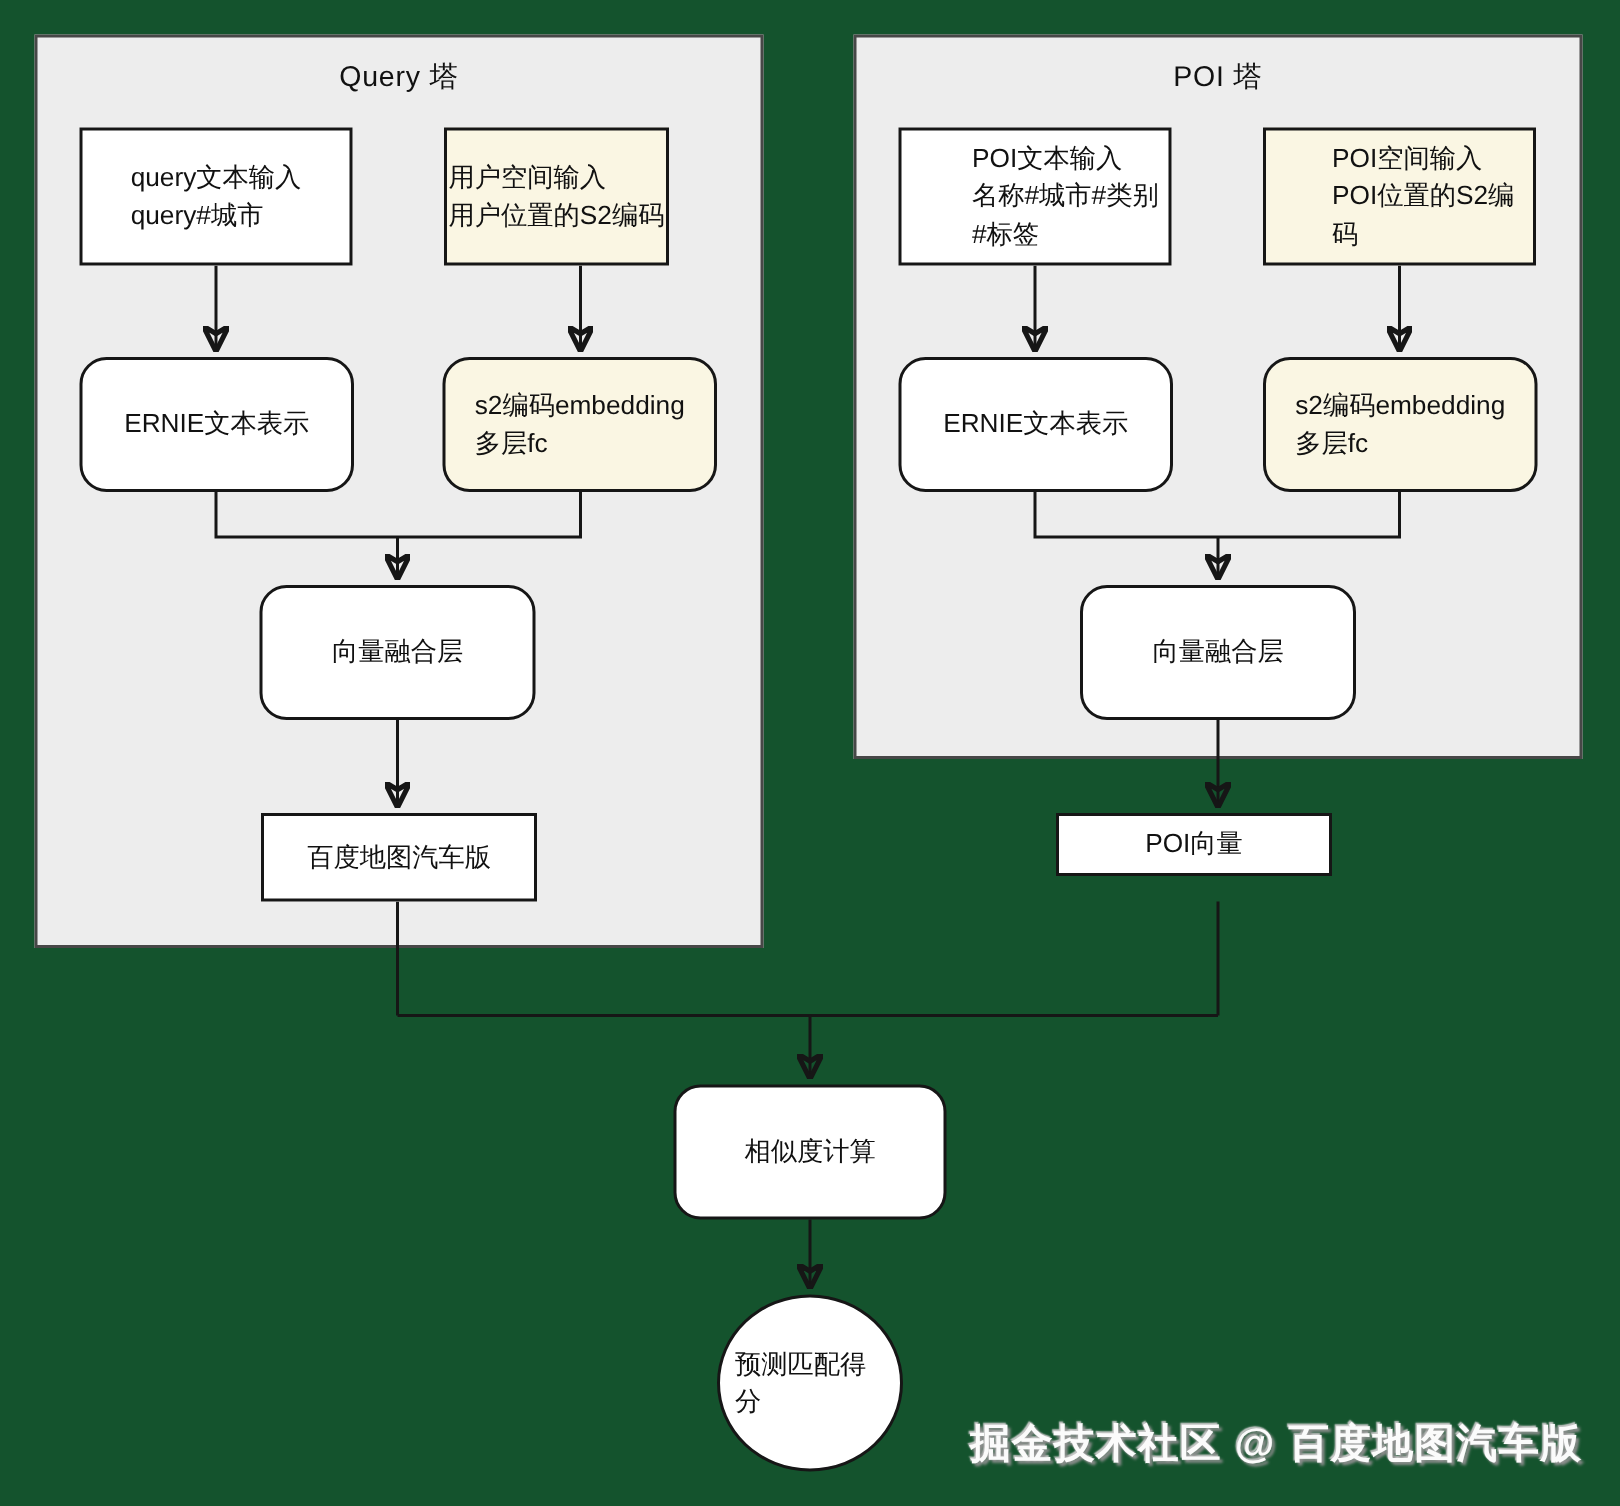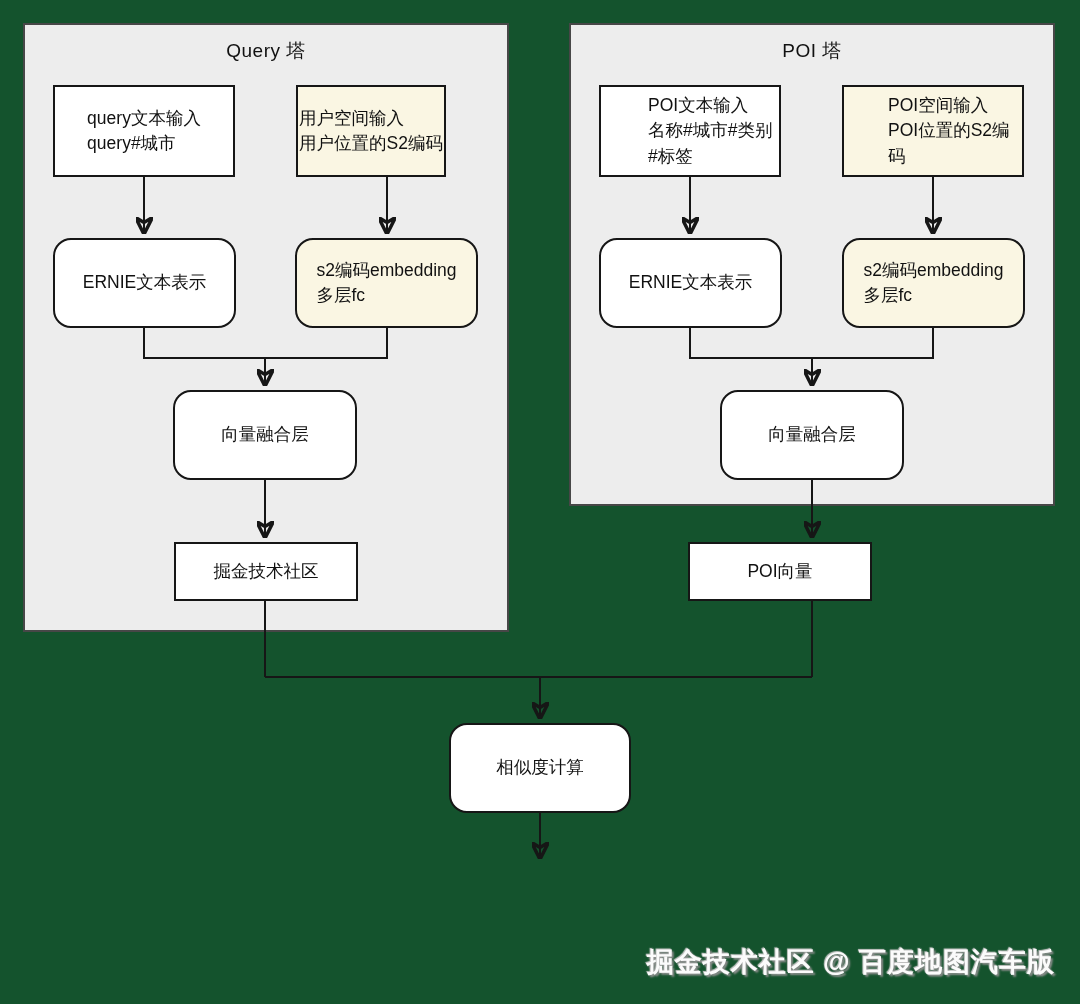--- a/index.html
+++ b/index.html
@@ -101,33 +101,34 @@
   </div>
 
   <div class="node" style="left:53px; top:85px; width:182px; height:92px;">query文本输入
 query#城市</div>
   <div class="node cream" style="left:296px; top:85px; width:150px; height:92px;">用户空间输入
 用户位置的S2编码</div>
   <div class="node rounded" style="left:53px; top:238px; width:183px; height:90px;">ERNIE文本表示</div>
   <div class="node cream rounded" style="left:295px; top:238px; width:183px; height:90px;">s2编码embedding
 多层fc</div>
   <div class="node rounded" style="left:173px; top:390px; width:184px; height:90px;">向量融合层</div>
-  <div class="node" style="left:174px; top:542px; width:184px; height:59px;">掘金技术社区</div>
+  <div class="node" style="left:174px; top:542px; width:184px; height:59px;">百度地图汽车版</div>
 
   <div class="tower" style="left:569px; top:23px; width:486px; height:483px;">
     <div class="tower-title">POI 塔</div>
   </div>
 
   <div class="node" style="left:599px; top:85px; width:182px; height:92px;padding-left:47px;">POI文本输入
 名称#城市#类别#标签</div>
   <div class="node cream" style="left:842px; top:85px; width:182px; height:92px;padding-left:44px;">POI空间输入
 POI位置的S2编码</div>
   <div class="node rounded" style="left:599px; top:238px; width:183px; height:90px;">ERNIE文本表示</div>
   <div class="node cream rounded" style="left:842px; top:238px; width:183px; height:90px;">s2编码embedding
 多层fc</div>
   <div class="node rounded" style="left:720px; top:390px; width:184px; height:90px;">向量融合层</div>
-  <div class="node" style="left:688px; top:542px; width:184px; height:59px;">POI向量</div>
+  <div class="node" style="left:704px; top:542px; width:184px; height:42px;">POI向量</div>
 
   <div class="node rounded" style="left:449px; top:723px; width:182px; height:90px;">相似度计算</div>
+  <div class="node ellipse" style="left:478px; top:863px; width:124px; height:118px;">预测匹配得分</div>
 
   <div class="watermark">掘金技术社区 @ 百度地图汽车版</div>
 
 </div>
 
 </body></html>

